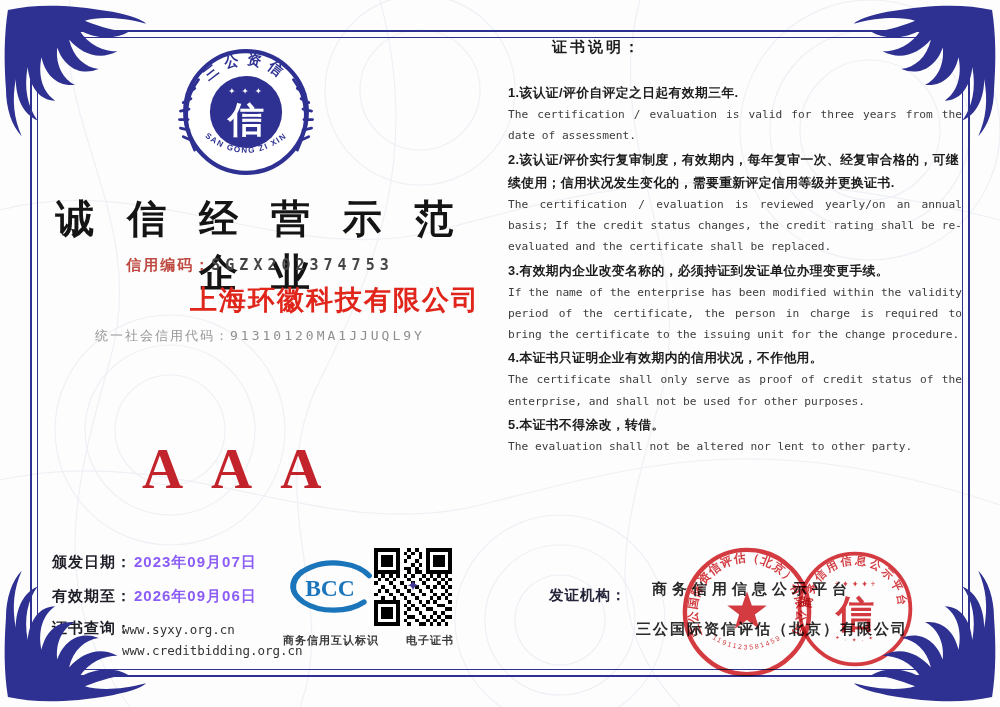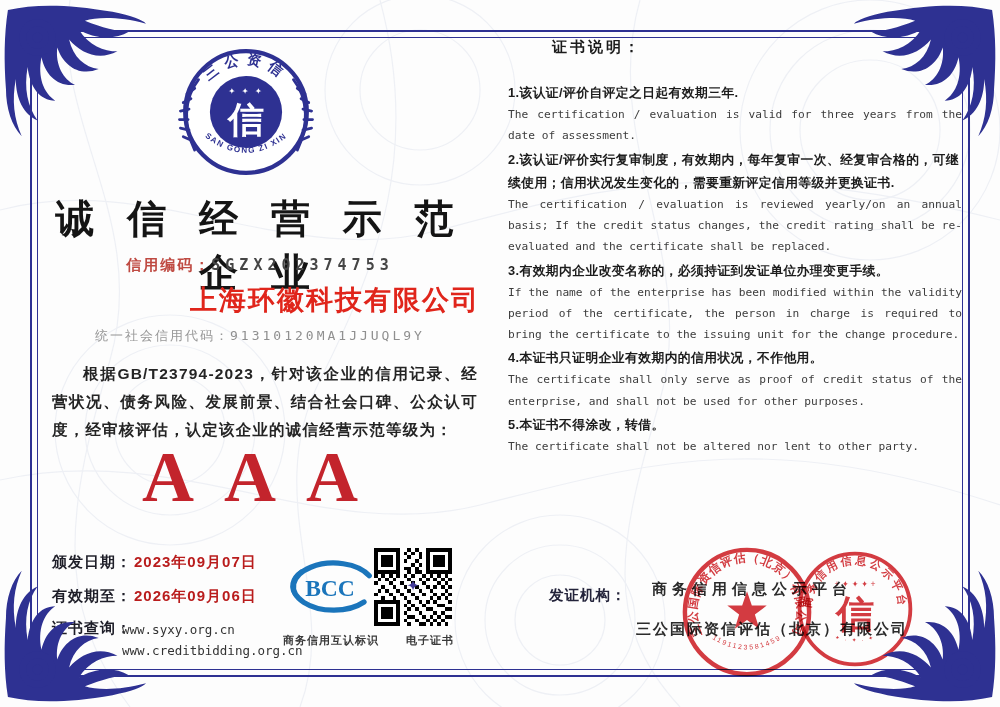--- a/index.html
+++ b/index.html
@@ -23,23 +23,23 @@
   .code-label{color:#bf4a42;font-weight:bold;letter-spacing:2px;}
   .code-value{color:#454545;font-weight:bold;letter-spacing:5px;font-family:"DejaVu Sans Mono",monospace;}
   .company{position:absolute;left:40px;top:282px;width:440px;text-align:right;
            font-size:27px;font-weight:800;color:#e0251b;letter-spacing:2px;z-index:2;}
   .uscc-row{position:absolute;left:40px;top:327px;width:440px;text-align:center;font-size:13px;z-index:2;}
   .uscc-label{color:#979797;font-weight:normal;letter-spacing:2px;}
   .uscc-value{color:#8f8f8f;letter-spacing:3px;font-family:"DejaVu Sans Mono",monospace;}
   .body-par{position:absolute;left:52px;top:360px;width:426px;font-size:15.5px;font-weight:600;
             color:#242424;line-height:1.82;text-align:justify;text-indent:2em;letter-spacing:1.2px;z-index:2;}
   .grade{position:absolute;left:142px;top:436px;font-family:"Liberation Serif","DejaVu Serif",serif;
-         font-size:72px;font-weight:700;color:#c3242c;letter-spacing:10px;z-index:2;}
+         font-size:57px;font-weight:700;color:#c3242c;letter-spacing:10px;z-index:2;}
   .date-row{position:absolute;left:52px;font-size:15px;font-weight:bold;color:#1e1e28;z-index:2;letter-spacing:1px;}
-  .date-row .v{color:#b91c1c;margin-left:2px;}
+  .date-row .v{color:#8b5cf6;margin-left:2px;}
   .r1{top:553px;} .r2{top:587px;} .r3{top:619px;}
   .sites{position:absolute;left:122px;top:619px;z-index:2;font-family:"DejaVu Sans Mono",monospace;
          font-size:12.5px;color:#333;line-height:21px;}
   .bcc{position:absolute;left:282px;top:551px;width:96px;height:74px;z-index:2;}
   .bcc-caption{position:absolute;left:272px;top:633px;width:118px;text-align:center;
                font-size:11px;color:#3a3a3a;letter-spacing:1px;font-weight:bold;z-index:2;}
   .qr{position:absolute;left:374px;top:548px;width:78px;height:78px;z-index:2;background:#fff;}
   .qr-caption{position:absolute;left:372px;top:633px;width:82px;
               font-size:11px;color:#3a3a3a;letter-spacing:1px;font-weight:bold;z-index:2;padding-left:34px;}
   
@@ -138,21 +138,20 @@
   <div class="code-row">
     <span class="code-label">信用编码：</span><span class="code-value">SGZX202374753</span>
   </div>
 
   <div class="company">上海环徽科技有限公司</div>
 
   <div class="uscc-row">
     <span class="uscc-label">统一社会信用代码：</span><span class="uscc-value">91310120MA1JJUQL9Y</span>
   </div>
 
-  <div class="body-par">根据GB/T23794-2023，针对该企业的信用记录、经营状况、债务风险、发展前景、结合社会口碑、公众认可度，经审核评估，认定该企业的诚信经营示范等级为：</div>
 
   <div class="grade">A A A</div>
 
   <div class="date-row r1">
     <span>颁发日期：</span><span class="v">2023年09月07日</span>
   </div>
   <div class="date-row r2">
     <span>有效期至：</span><span class="v">2026年09月06日</span>
   </div>
   <div class="date-row r3">
@@ -196,21 +195,21 @@
     <div class="notes-title">证书说明：</div>
     <div class="note-zh">1.该认证/评价自评定之日起有效期三年.</div>
     <div class="note-en">The certification / evaluation is valid for three years from the date of assessment.</div>
     <div class="note-zh">2.该认证/评价实行复审制度，有效期内，每年复审一次、经复审合格的，可继续使用；信用状况发生变化的，需要重新评定信用等级并更换证书.</div>
     <div class="note-en">The certification / evaluation is reviewed yearly/on an annual basis; If the credit status changes, the credit rating shall be re-evaluated and the certificate shall be replaced.</div>
     <div class="note-zh">3.有效期内企业改变名称的，必须持证到发证单位办理变更手续。</div>
     <div class="note-en">If the name of the enterprise has been modified within the validity period of the certificate, the person in charge is required to bring the certificate to the issuing unit for the change procedure.</div>
     <div class="note-zh">4.本证书只证明企业有效期内的信用状况，不作他用。</div>
     <div class="note-en">The certificate shall only serve as proof of credit status of the enterprise, and shall not be used for other purposes.</div>
     <div class="note-zh">5.本证书不得涂改，转借。</div>
-    <div class="note-en">The certificate shall not be altered nor lent to other party.</div>
+    <div class="note-en">The evaluation shall not be altered nor lent to other party.</div>
   </div>
 
   <div class="issuer-label">发证机构：</div>
   <div class="issuer-line1">商务信用信息公示平台</div>
   <div class="issuer-line2">三公国际资信评估（北京）有限公司</div>
 
   <svg class="seal seal-left" viewBox="-70 -70 140 140">
     <defs>
       <path id="sealArcL" d="M -37,35 A 51,51 0 1 1 37,35"></path>
       <path id="sealNumL" d="M -34,28 Q 0,48 34,28"></path>

